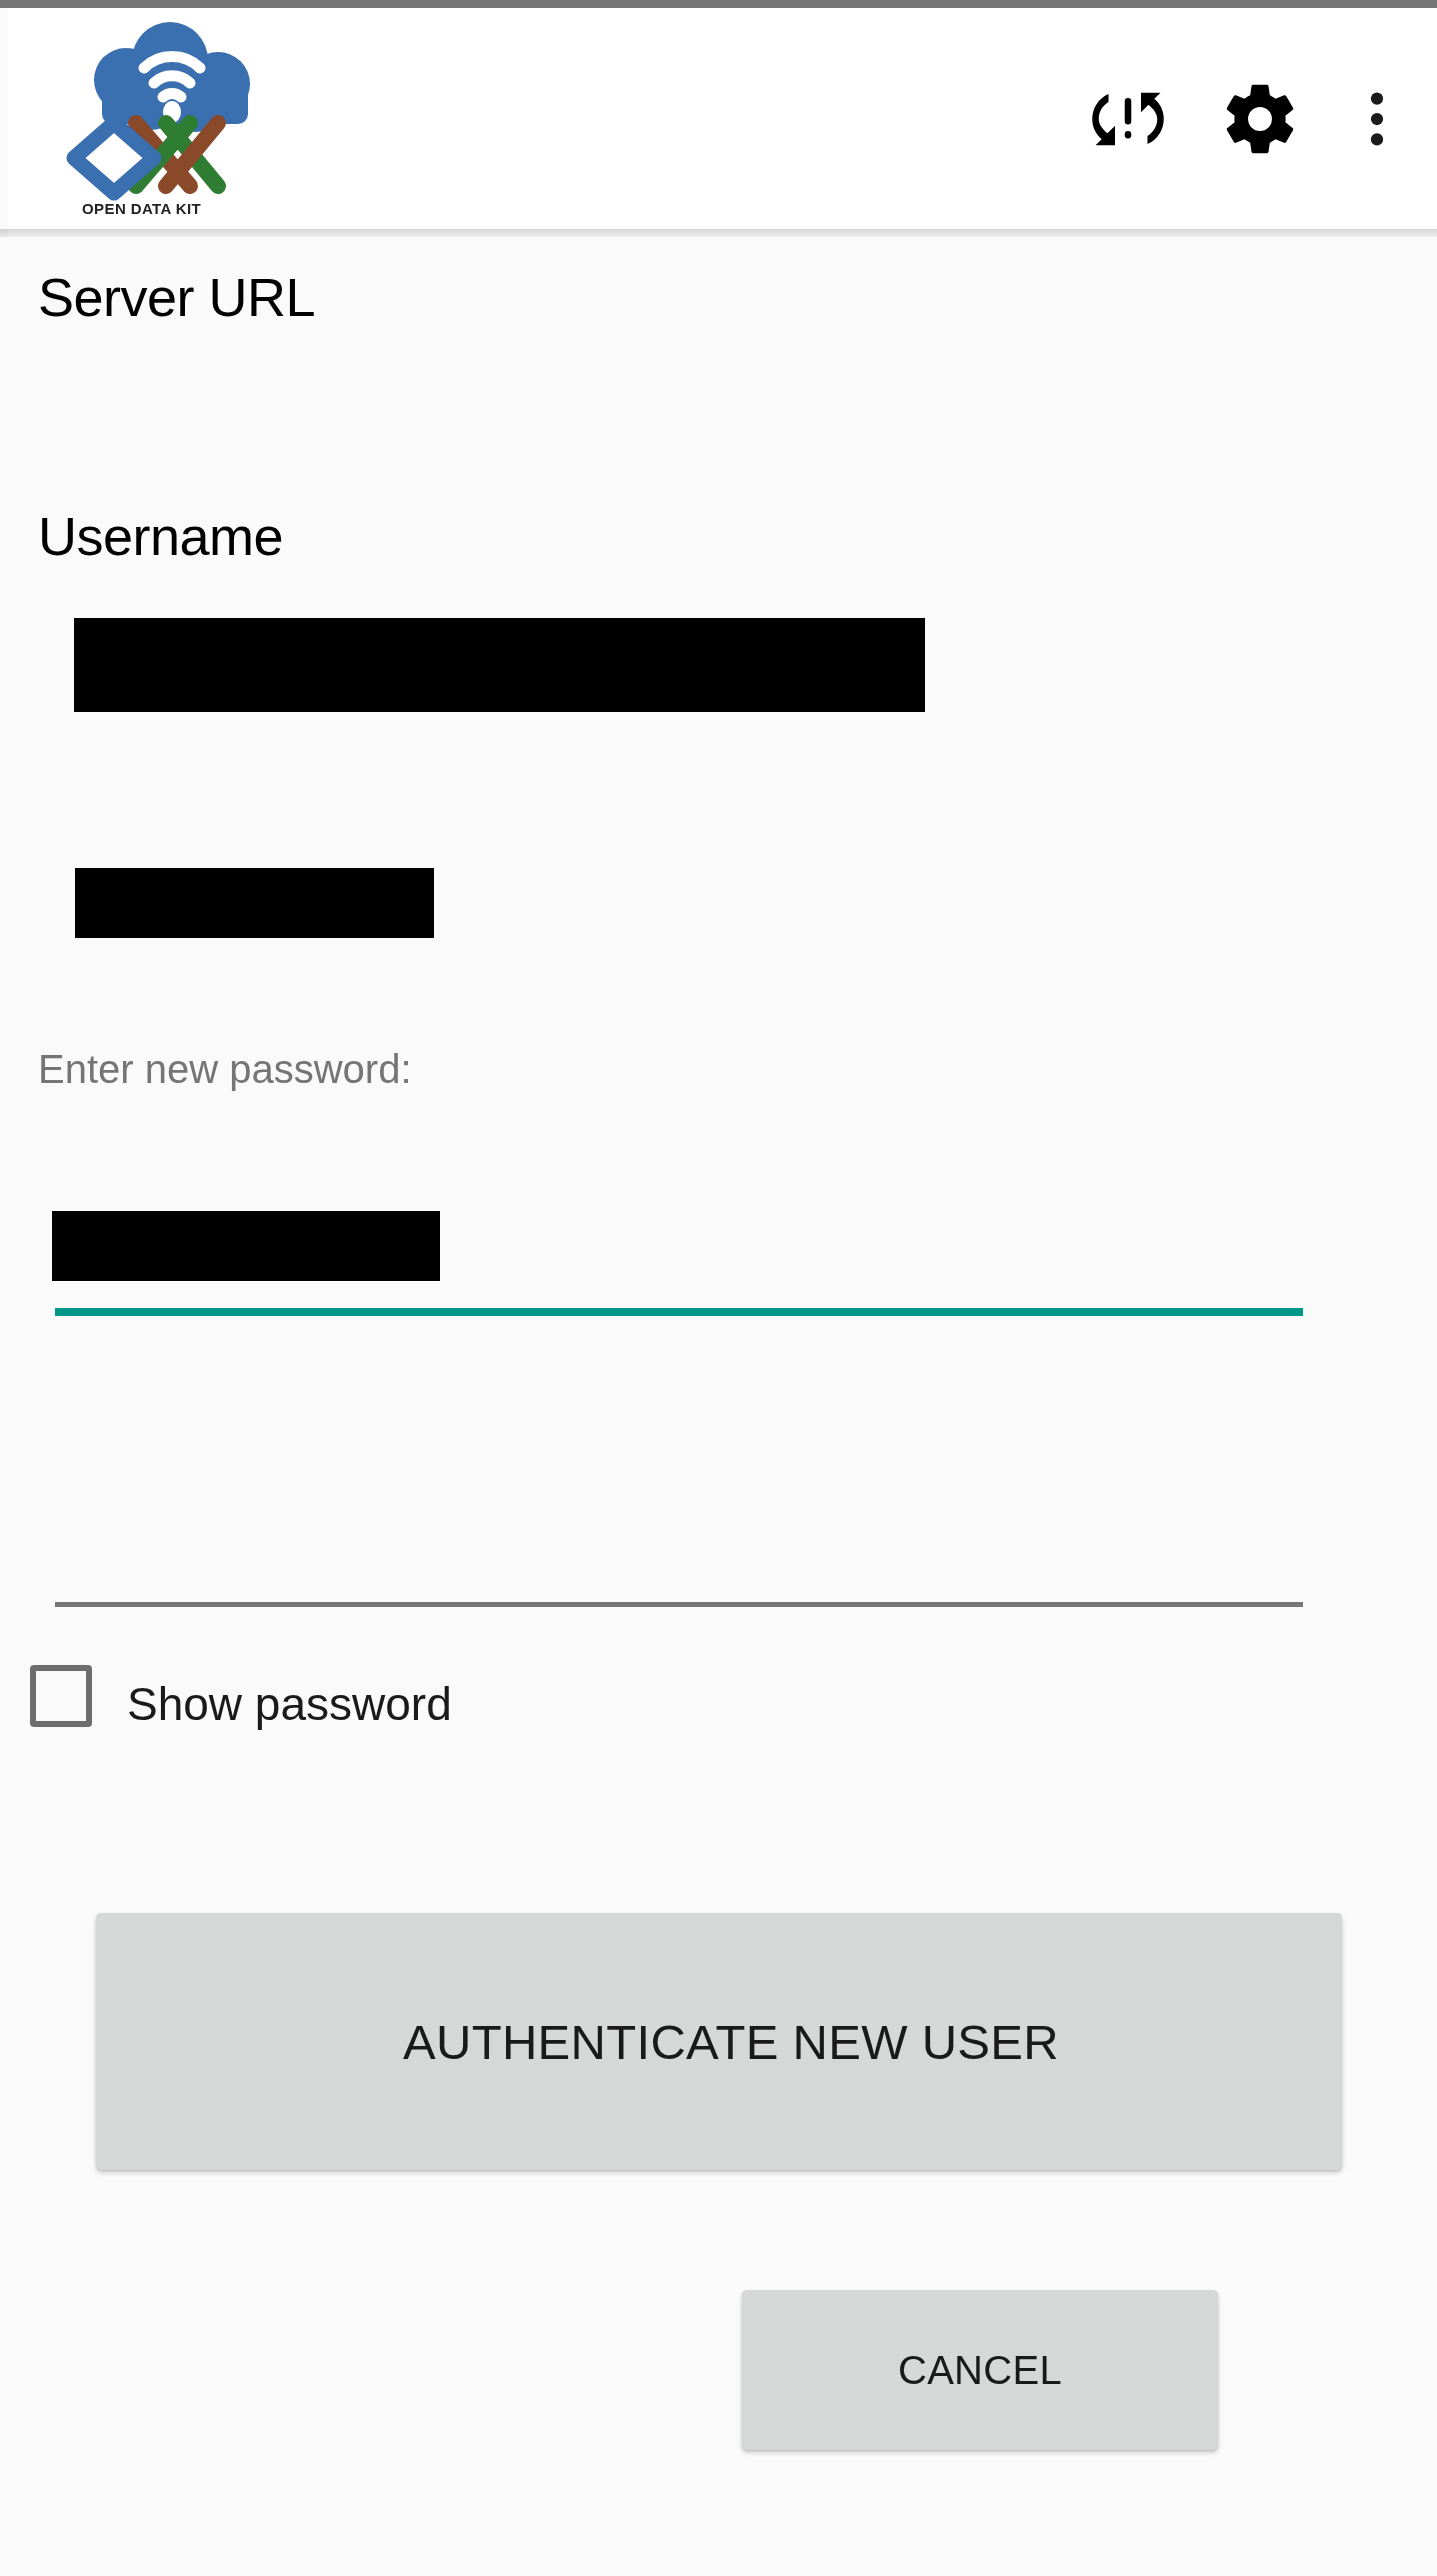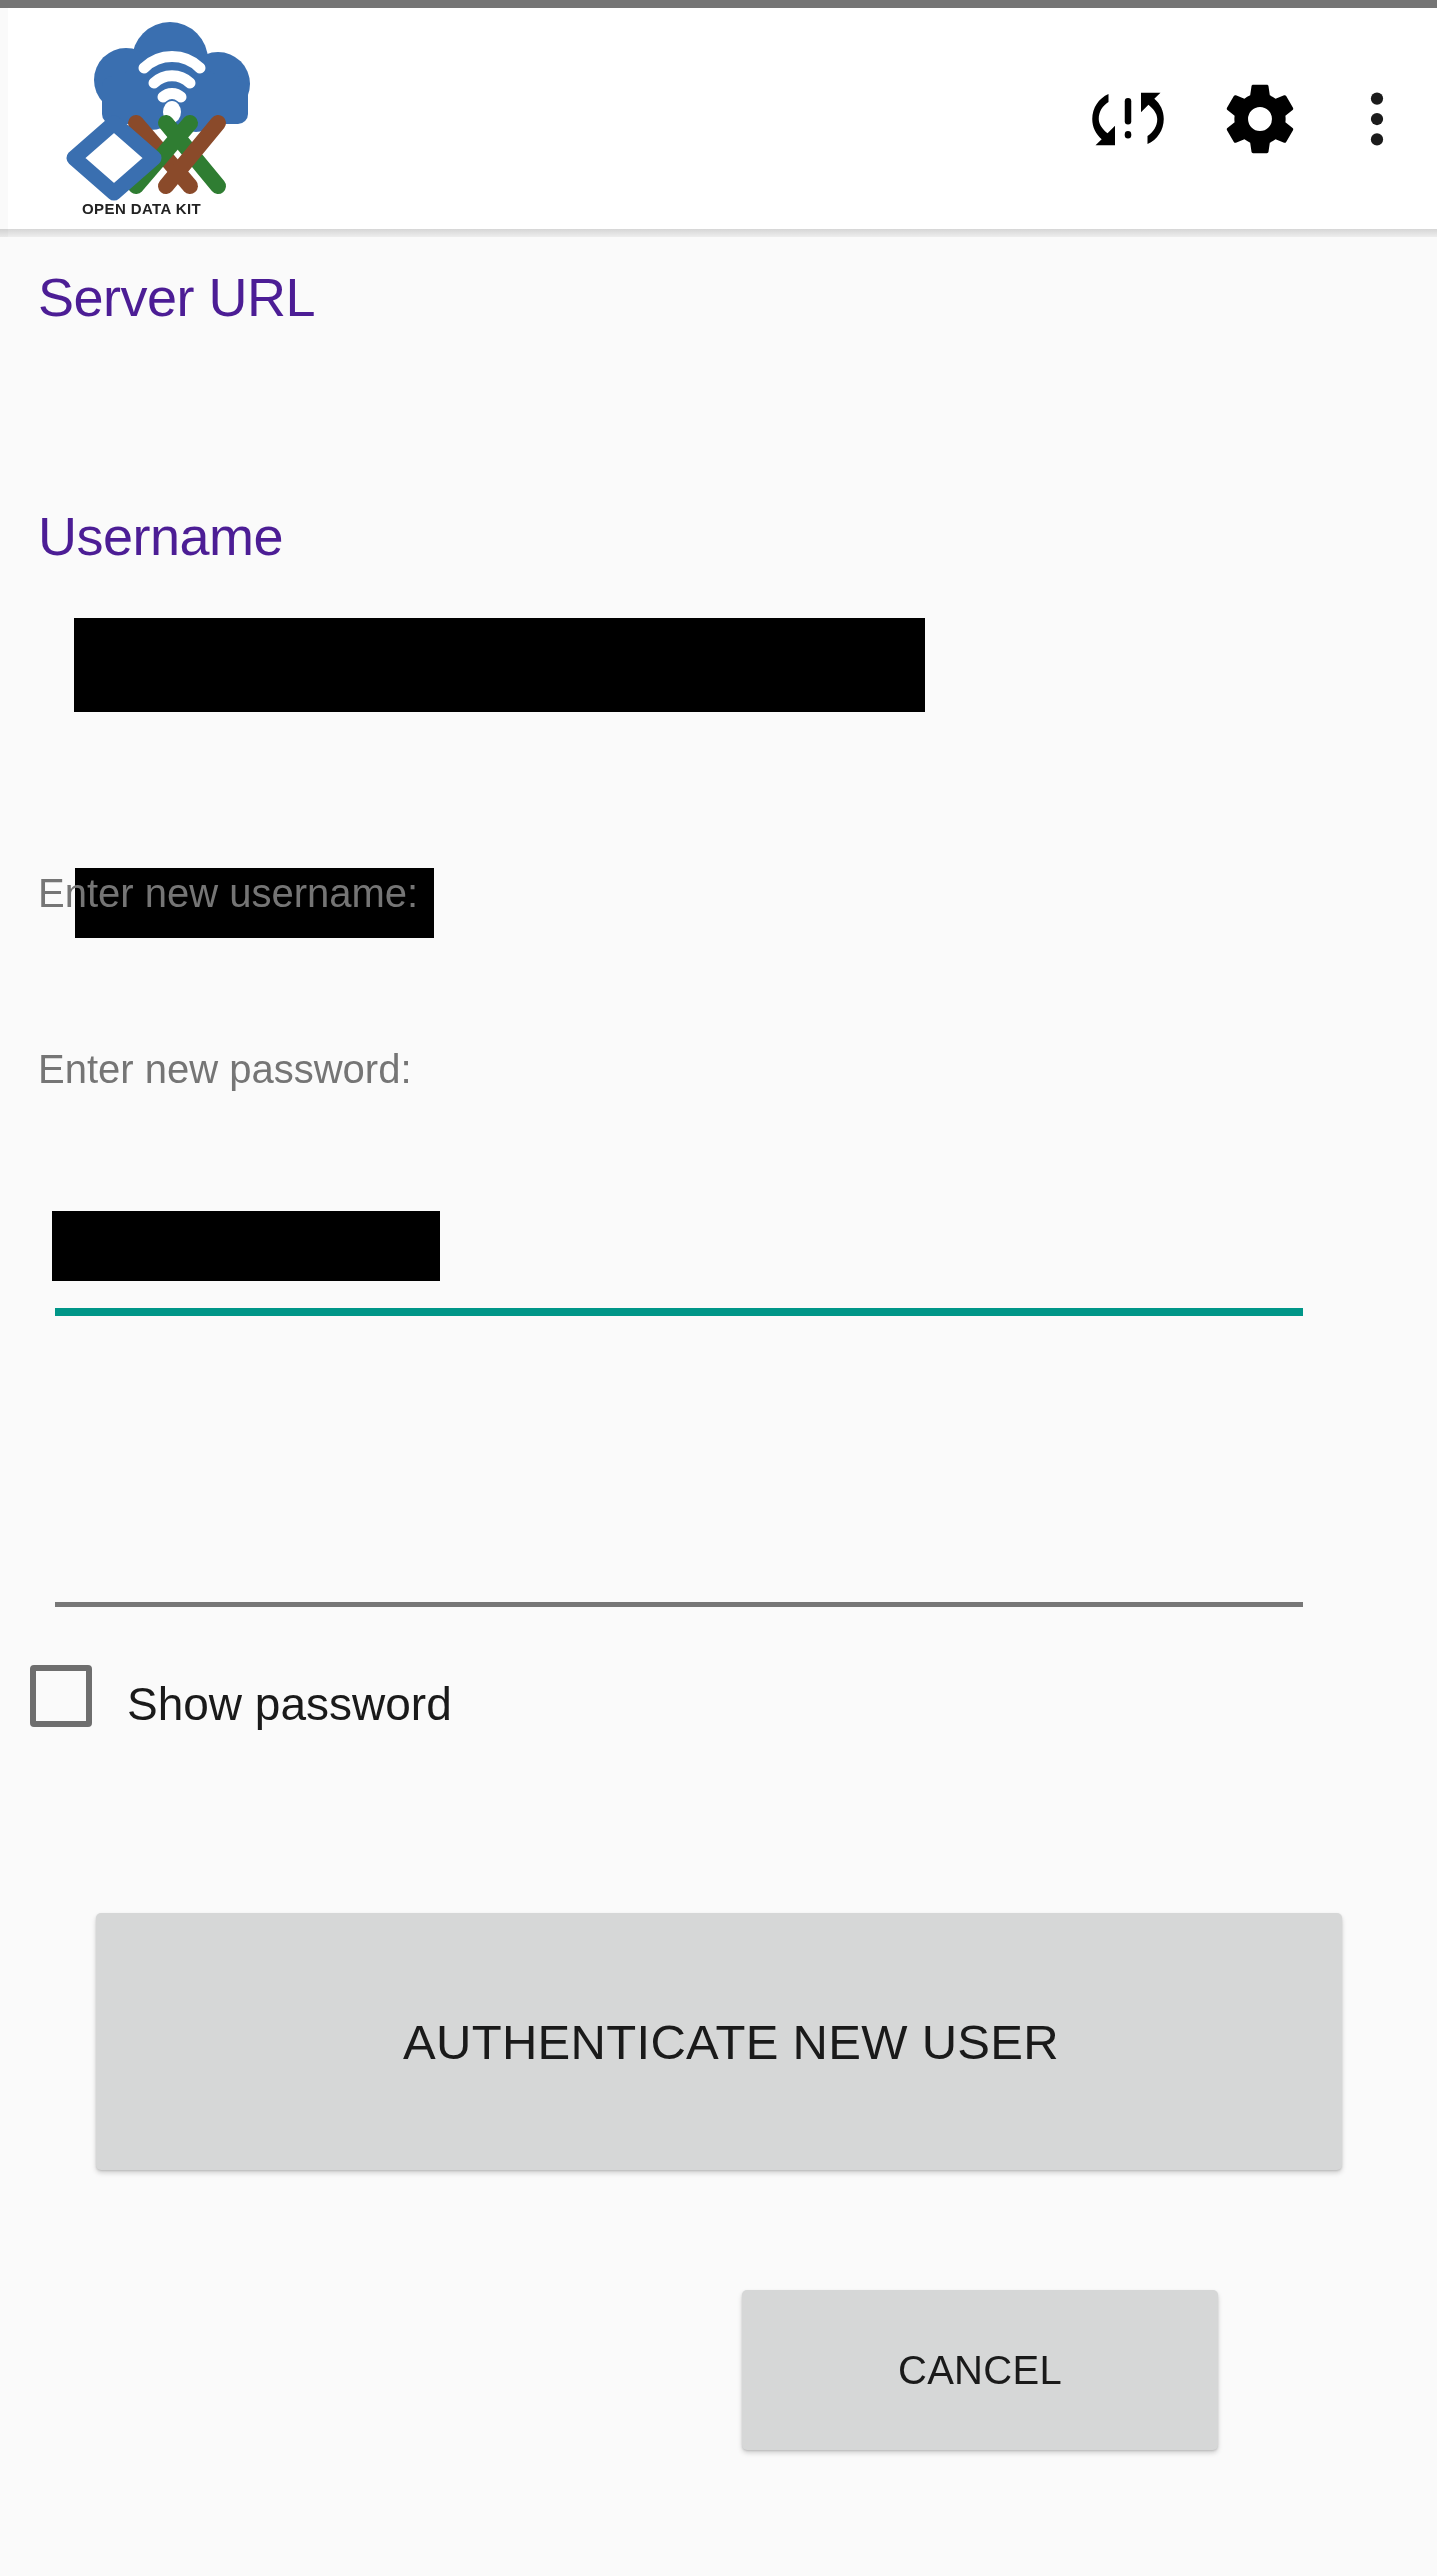--- a/index.html
+++ b/index.html
@@ -81,21 +81,21 @@
     position: absolute;
     top: 237px; left: 0;
     width: 1438px;
     height: 2339px;
     background: #fafafa;
   }
 
   .field-label-lg {
     position: absolute;
     font-size: 54px;
-    color: #4c1d95;
+    color: #000000;
     font-weight: 400;
     letter-spacing: -0.5px;
     line-height: 1;
     white-space: nowrap;
   }
 
   .field-label-sm {
     position: absolute;
     font-size: 40px;
     color: #757575;
@@ -275,21 +275,20 @@
   <div class="content">
 
     <div class="field-label-lg" style="left:38px; top:33px;">Server URL</div>
     <input class="text-input" style="left: 76px; top: 391px; width: 847px; height: 76px;" readonly="" placeholder="">
     <div class="redaction" style="left:74px; top:381px; width:851px; height:94px;"></div>
 
     <div class="field-label-lg" style="left:38px; top:272px;">Username</div>
     <input class="text-input" style="left: 78px; top: 639px; width: 355px; height: 58px;" readonly="" placeholder="">
     <div class="redaction" style="left:75px; top:631px; width:359px; height:70px;"></div>
 
-    <div class="field-label-sm" style="left:38px; top:636px;">Enter new username:</div>
     <input class="text-input" style="left: 55px; top: 974px; width: 379px; height: 70px;" placeholder="">
     <div class="redaction" style="left:52px; top:974px; width:388px; height:70px;"></div>
     <div class="underline-accent" style="left:55px; top:1071px; width:1248px;"></div>
 
     <div class="field-label-sm" style="left:38px; top:812px;">Enter new password:</div>
     <input class="text-input" type="password" style="left: 55px; top: 1273px; width: 1248px; height: 70px;" placeholder="">
     <div class="underline-plain" style="left:55px; top:1365px; width:1248px;"></div>
 
     <div class="checkbox-row">
       <span class="checkbox-box"></span>

